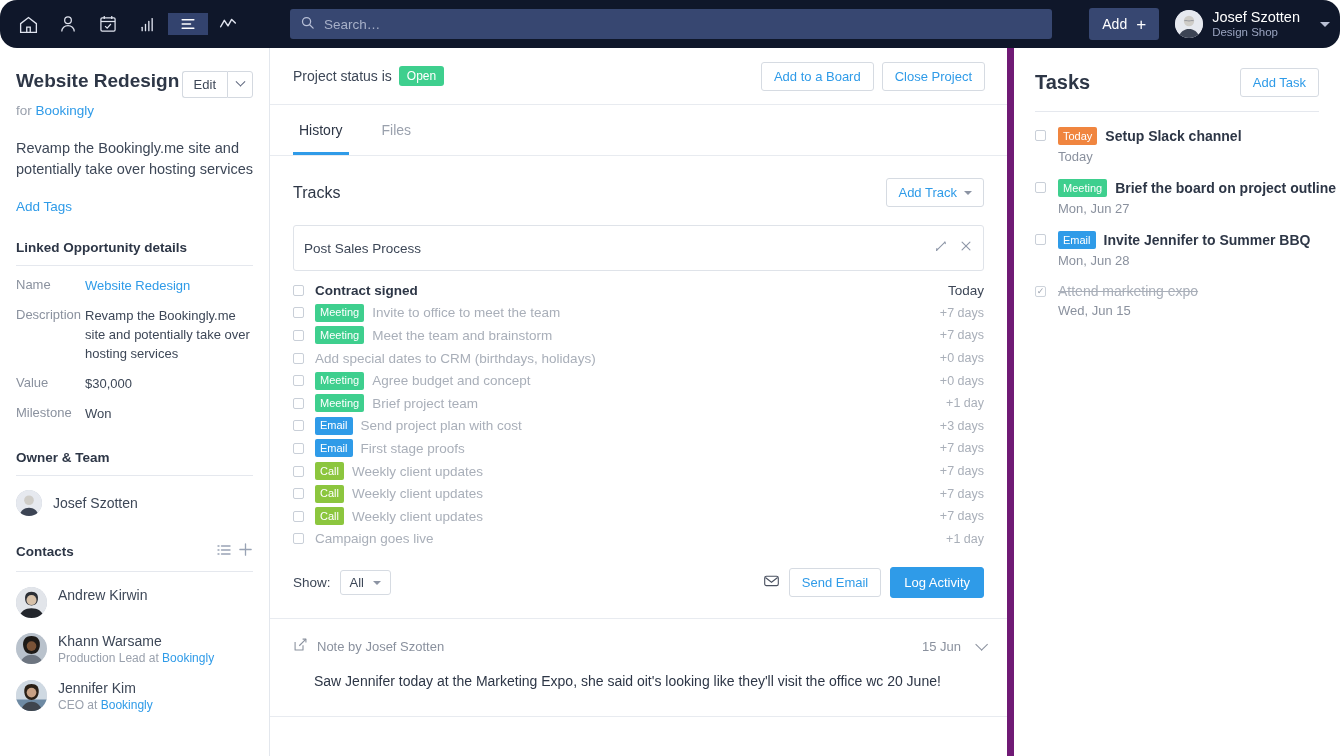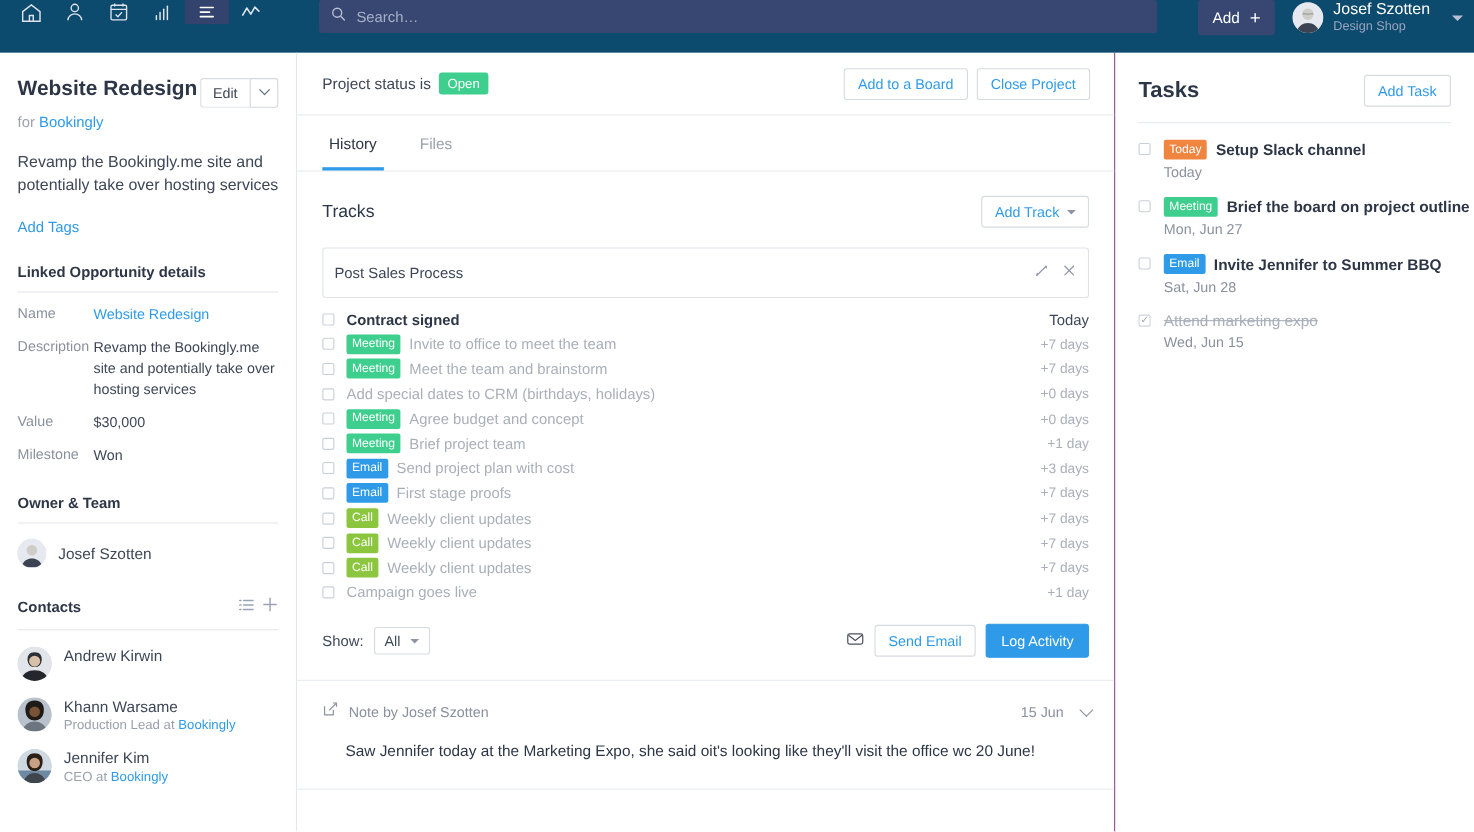--- a/index.html
+++ b/index.html
@@ -8,22 +8,23 @@
     font-family: "Liberation Sans", sans-serif;
     background: #ffffff;
     color: #3d4757;
     -webkit-font-smoothing: antialiased;
     overflow: hidden;
   }
   .app { width: 1340px; height: 756px; display: flex; flex-direction: column; }
 
   
   .topnav {
-    height: 48px; background: #0c4a6e; display: flex; align-items: flex-start;
+    height: 48px; background: #0f172a; display: flex; align-items: center;
     flex: 0 0 48px;
+    border-radius: 17px;
   }
   .nav-icons { display: flex; align-items: stretch; }
   .nav-btn {
     width: 40px; display: flex; align-items: center; justify-content: center;
     cursor: pointer;
   }
   .nav-btn svg { display: block; }
   .nav-btn.active { background: #33436e; }
   .nav-spacer-left { width: 8px; }
 
@@ -97,21 +98,21 @@
   .person-sub { font-size: 12px; color: #9aa1ad; margin-top: 2px; }
   .person-sub a { color: #2f9be8; text-decoration: none; cursor:pointer; }
 
   .contacts-head { display: flex; align-items: center; margin-top: 26px; }
   .contacts-head .sec-head { margin-top: 0; flex: 1 1 auto; }
   .ch-icons { display: flex; align-items: center; gap: 7px; }
   .contact-row { display:flex; align-items:flex-start; gap:11px; margin-top: 15px; }
 
   
   .center { flex: 1 1 auto; min-width: 0; background: #ffffff; display: flex; flex-direction: column;
-            border-right: 1px solid #701a75; }
+            border-right: 7px solid #701a75; }
   .status-bar {
     height: 57px; flex: 0 0 57px; display: flex; align-items: center;
     padding: 0 22px 0 23px; border-bottom: 1px solid #e8ebf0;
   }
   .status-text { font-size: 14px; color: #3d4757; }
   .pill {
     display: inline-block; border-radius: 3px; color: #fff; font-size: 12px;
     padding: 3px 8px; margin-left: 7px; vertical-align: 1px;
   }
   .pill.open { background: #3ecf8e; }
@@ -623,21 +624,21 @@
               <div class="task-date">Mon, Jun 27</div>
             </div>
           </div>
           <div class="task">
             <div class="cb"></div>
             <div class="task-main">
               <div class="task-title-line">
                 <span class="tag email">Email</span>
                 <span class="task-title">Invite Jennifer to Summer BBQ</span>
               </div>
-              <div class="task-date">Sat, Jun 28</div>
+              <div class="task-date">Mon, Jun 28</div>
             </div>
           </div>
           <div class="task">
             <div class="cb done">
               <span class="check-mark">✓</span>
             </div>
             <div class="task-main">
               <div class="task-title-line">
                 <span class="task-title done">Attend marketing expo</span>
               </div>

